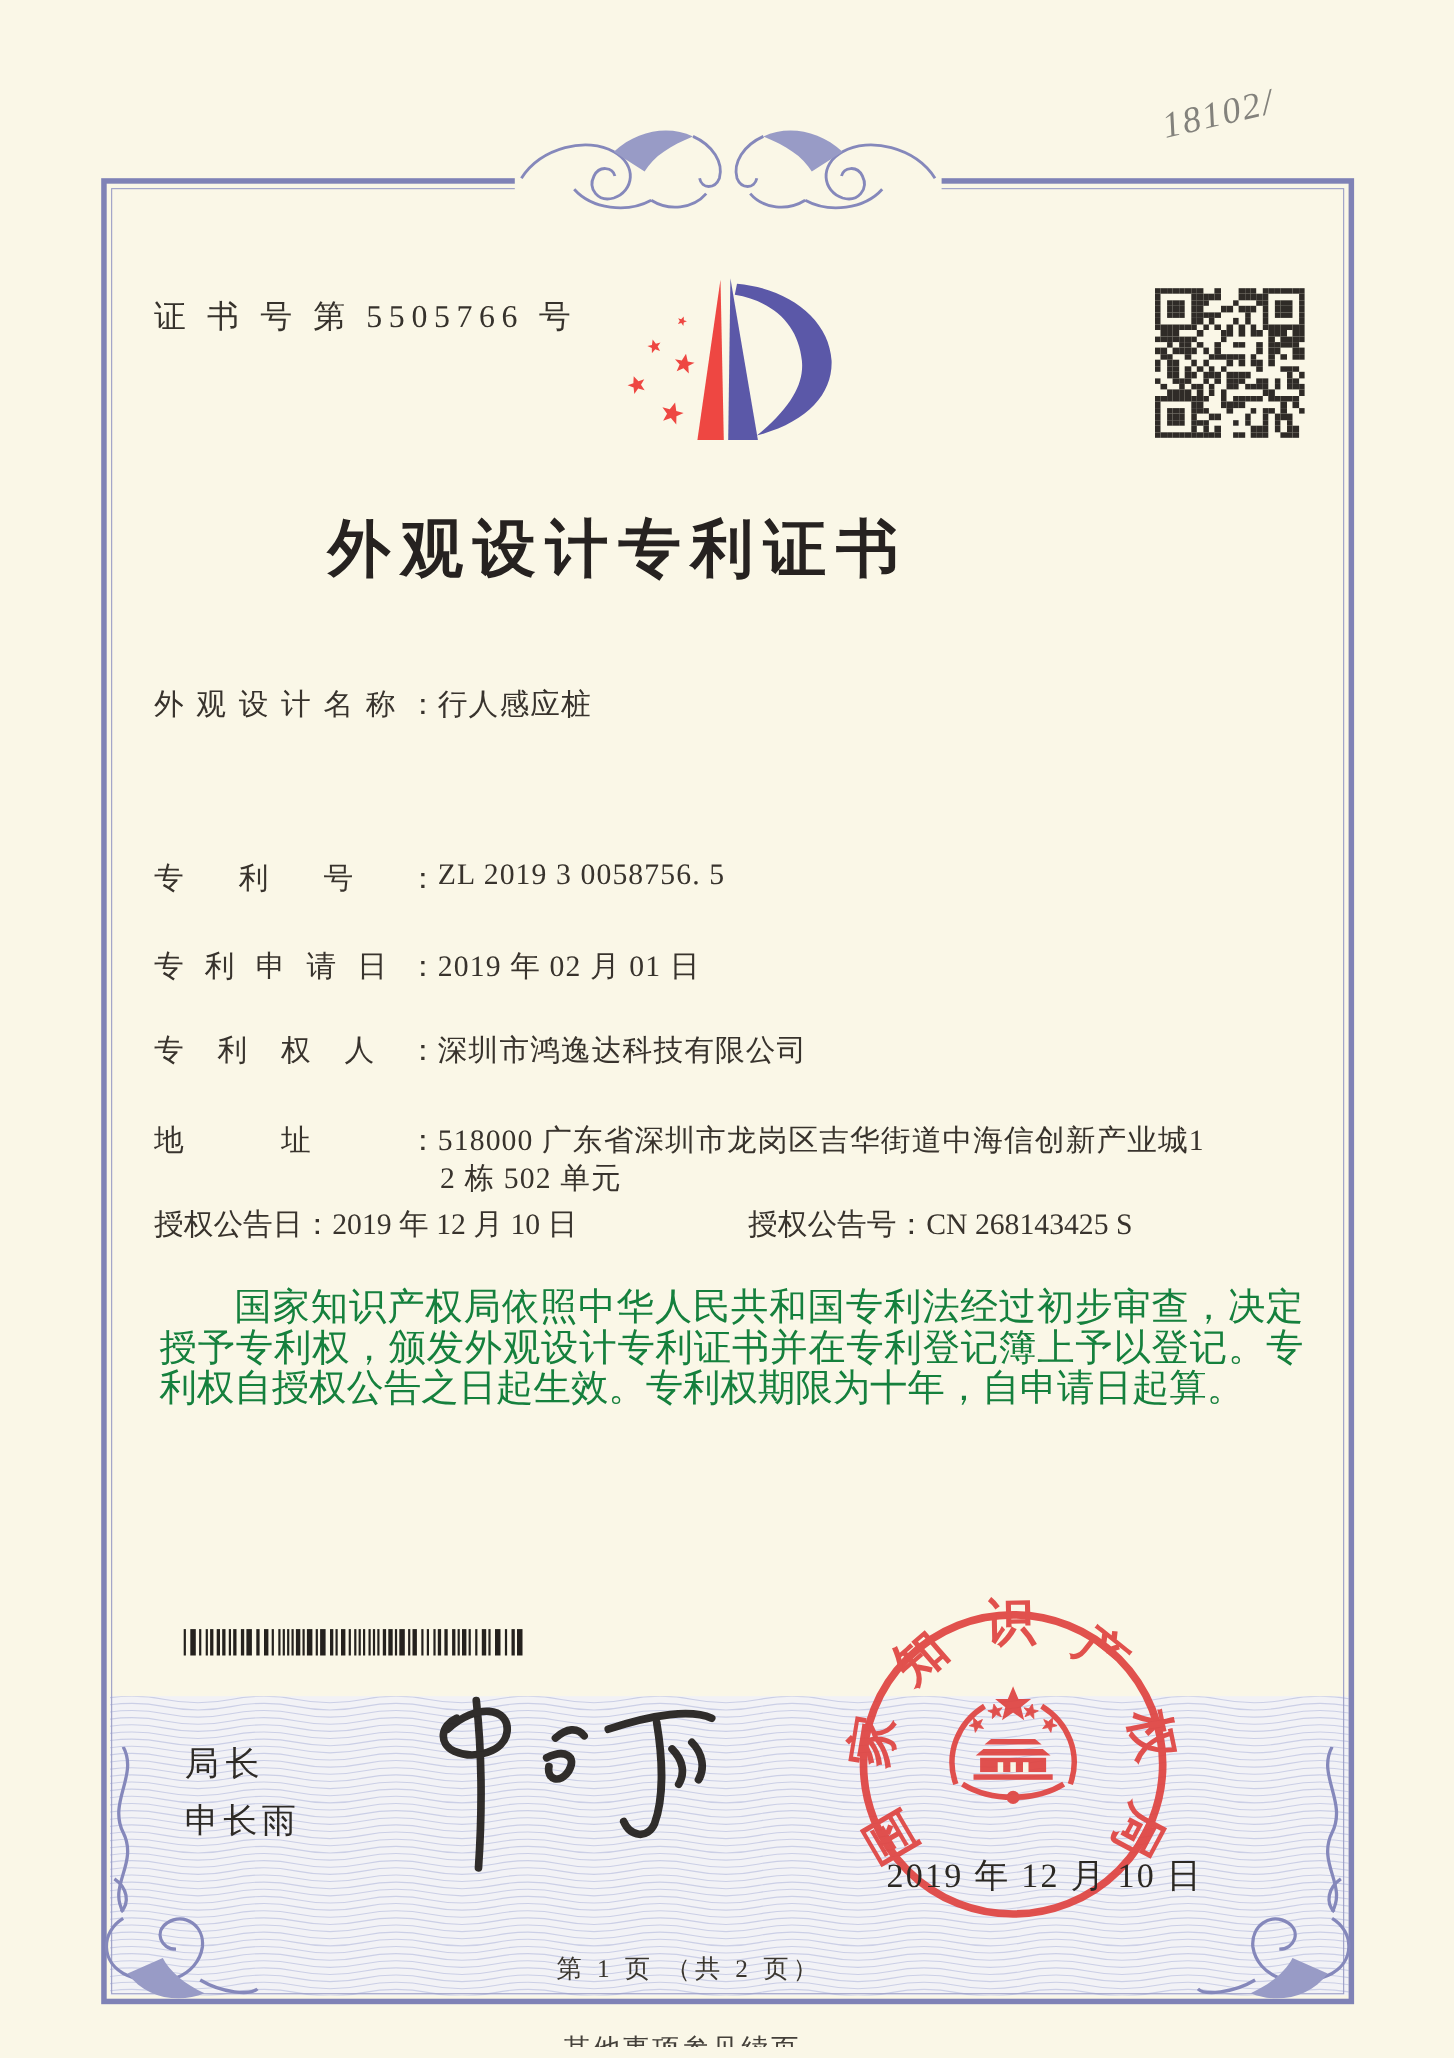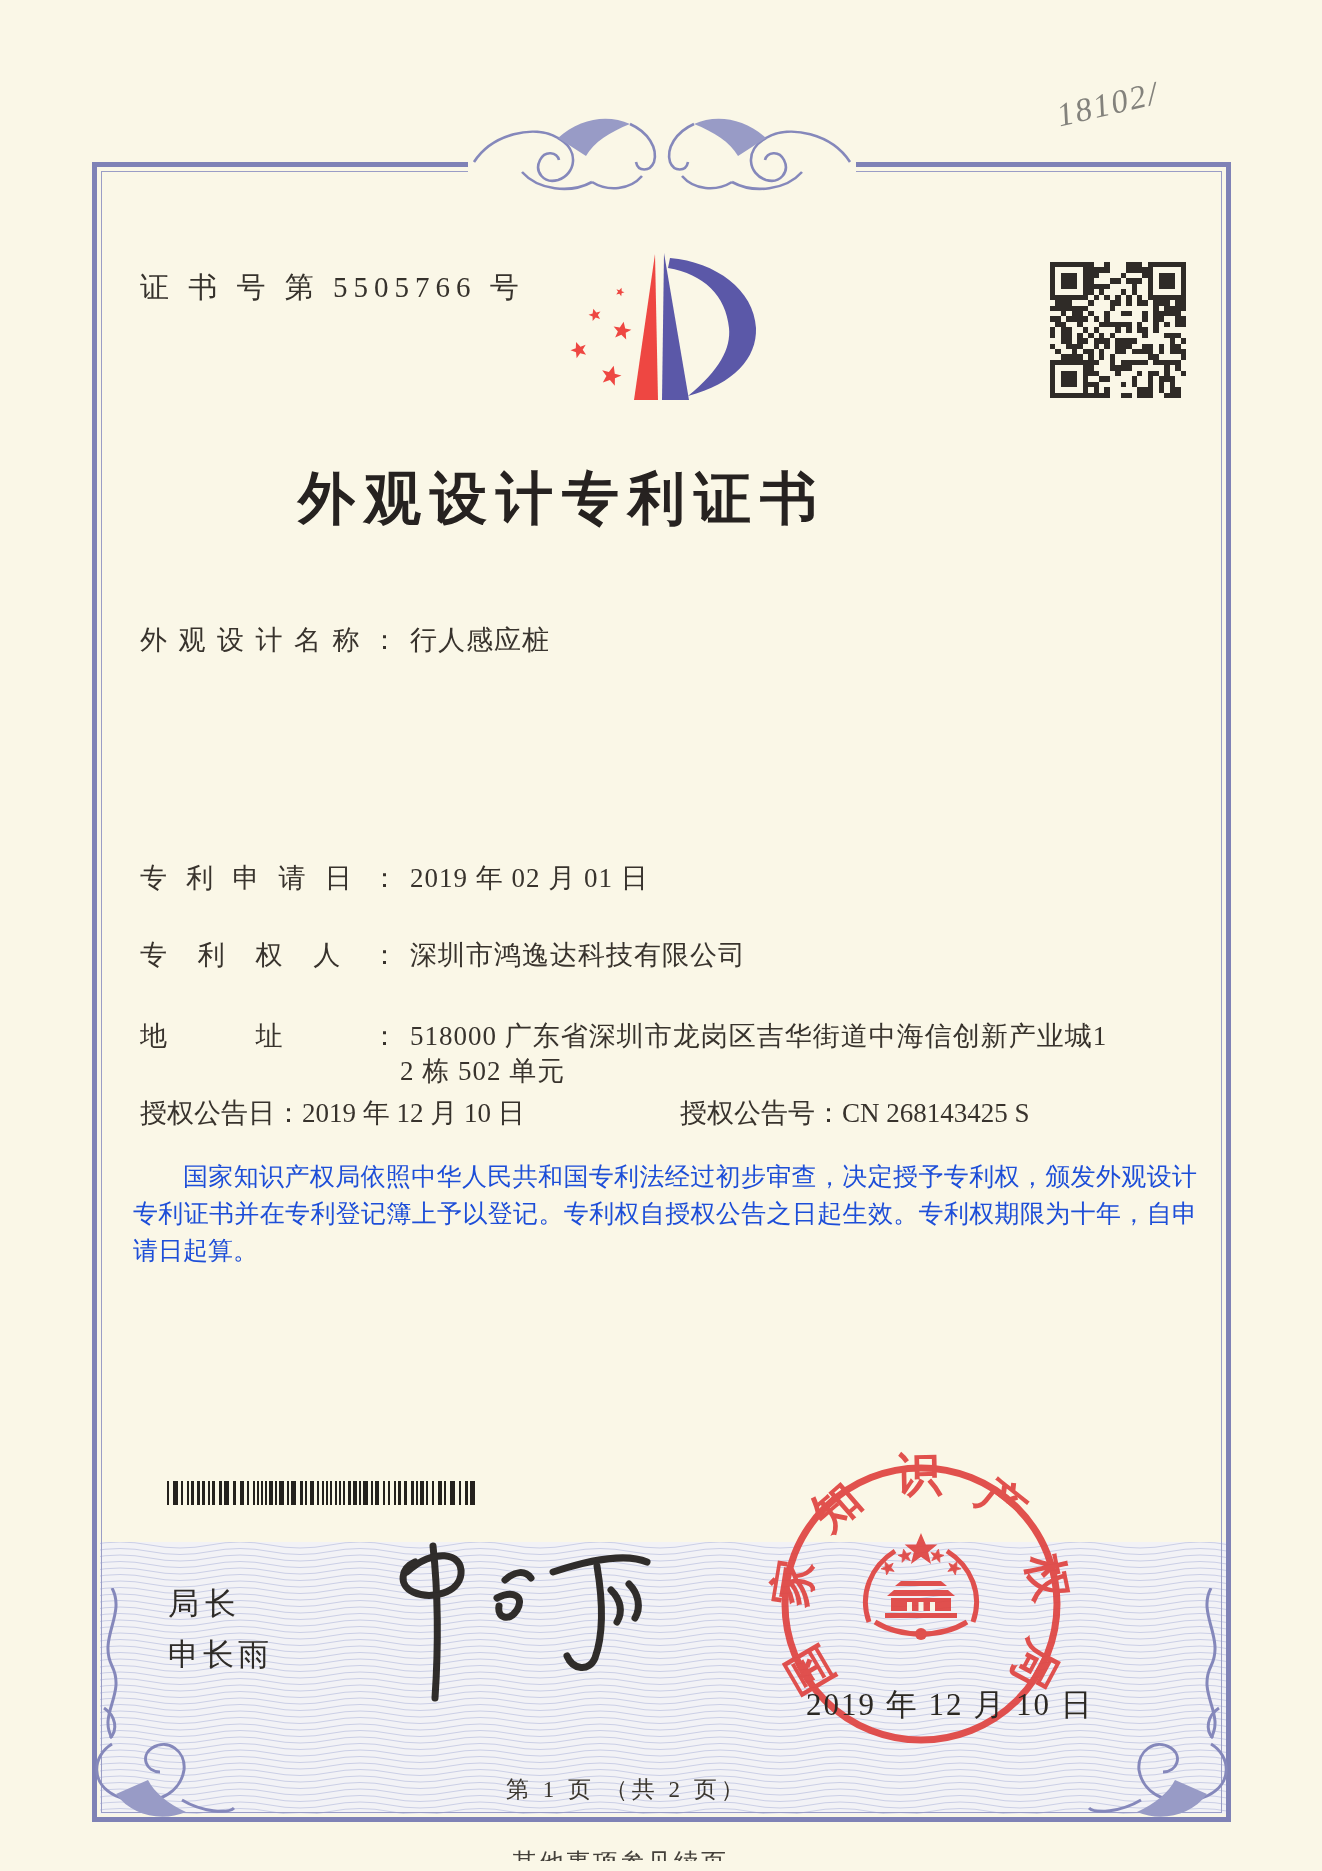--- a/index.html
+++ b/index.html
@@ -13,26 +13,26 @@
   
   #frame-outer{left:92px;top:162px;width:1139px;height:1660px;border:5px solid #7F82B6;box-sizing:border-box;z-index:2;pointer-events:none;}
   #frame-inner{left:101px;top:171px;width:1121px;height:1642px;border:1px solid #9A9DC6;box-sizing:border-box;z-index:2;pointer-events:none;}
   
   #pencil-note{left:1056px;top:86px;font-size:33px;font-style:italic;color:#83827c;transform:rotate(-13deg);letter-spacing:2px;z-index:3;}
   #cert-no{left:140px;top:268px;font-size:29px;letter-spacing:6px;color:#36322c;z-index:3;}
   #doc-title{left:298px;top:461px;font-size:57px;font-weight:700;letter-spacing:9px;color:#262220;z-index:3;white-space:nowrap;text-align:center;}
   
   .field-row{left:140px;width:1070px;font-size:27px;color:#38332d;z-index:3;white-space:nowrap;}
   .field-label{display:inline-block;width:258px;text-align:justify;text-align-last:justify;vertical-align:top;}
-  .field-value{display:inline-block;vertical-align:top;letter-spacing:1px;margin-left:12px;}
+  .field-value{display:inline-block;vertical-align:top;letter-spacing:1px;}
   .value-line2{position:absolute;left:260px;top:35px;letter-spacing:1px;}
   #row-grant .grant-no{position:absolute;left:540px;top:0;}
   
   #body-paragraphs{left:133px;top:1158px;width:1064px;z-index:3;}
-  #body-paragraphs p{margin:0;font-size:25px;line-height:37px;text-indent:2em;text-align:justify;color:#1d4ed8;}
+  #body-paragraphs p{margin:12px;font-size:34px;line-height:37px;text-indent:2em;text-align:justify;color:#15803d;}
   
   #barcode{left:167px;top:1481px;width:312px;height:24px;display:flex;align-items:stretch;z-index:3;}
   #barcode i{display:block;background:#24211d;height:100%;}
   
   #waves{left:100px;top:1542px;z-index:1;background:#F2F2F6;}
   #waves path{stroke:#CBCFE6;stroke-width:1;fill:none;}
   
   #issuer-title{left:168px;top:1583px;font-size:31px;font-family:"Liberation Sans","DejaVu Sans",sans-serif;color:#2e2b27;letter-spacing:6px;z-index:3;}
   #issuer-name{left:168px;top:1634px;font-size:31px;font-family:"Liberation Sans","DejaVu Sans",sans-serif;color:#2e2b27;letter-spacing:4px;z-index:3;}
   #seal-date{left:806px;top:1684px;font-size:31px;color:#2b2823;letter-spacing:2px;z-index:6;white-space:nowrap;}
@@ -712,20 +712,23 @@
       <i class="d"></i>
       <i class="d"></i>
       <i class="d"></i>
       <i></i>
     </div>
 
   <div class="abs" id="doc-title">外观设计专利证书</div>
 
   <div class="abs field-row" style="top:622px;">
     <span class="field-label">外观设计名称：</span><span class="field-value">行人感应桩</span>
+  </div>
+  <div class="abs field-row" style="top:780px;">
+    <span class="field-label">专利号：</span><span class="field-value">ZL 2019 3 0058756. 5</span>
   </div>
   <div class="abs field-row" style="top:860px;">
     <span class="field-label">专利申请日：</span><span class="field-value">2019 年 02 月 01 日</span>
   </div>
   <div class="abs field-row" style="top:937px;">
     <span class="field-label">专利权人：</span><span class="field-value">深圳市鸿逸达科技有限公司</span>
   </div>
   <div class="abs field-row" style="top:1018px;height:75px;">
     <span class="field-label">地址：</span><span class="field-value">518000 广东省深圳市龙岗区吉华街道中海信创新产业城1</span>
     <span class="value-line2">2 栋 502 单元</span>

